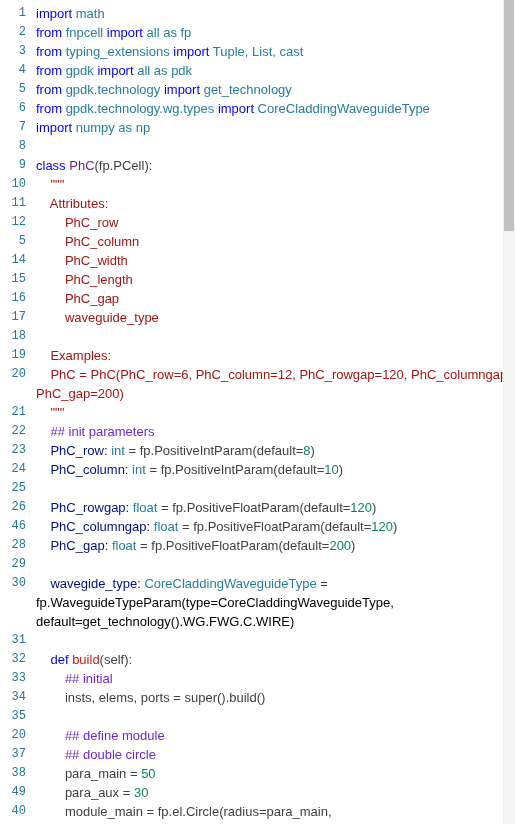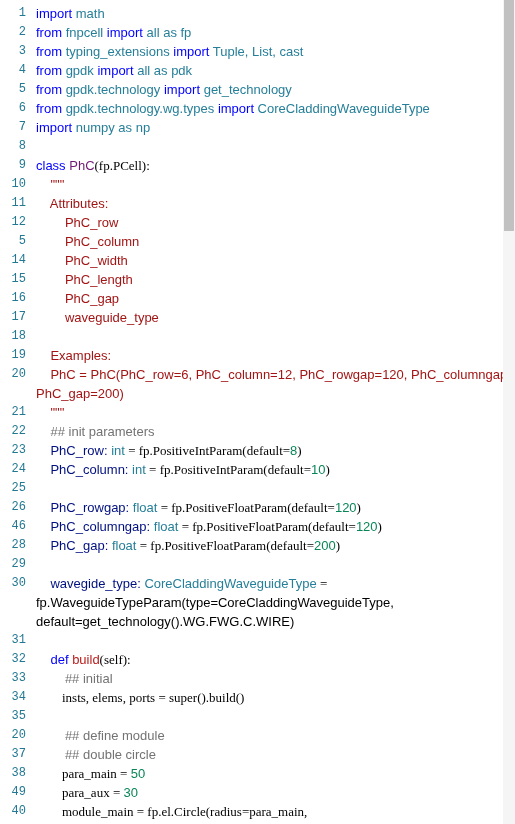--- a/index.html
+++ b/index.html
@@ -56,22 +56,22 @@
     .wrapped {
       padding-left: 0;
     }
     .kw { color: #0000ff; }
     .mod { color: #267f99; }
     .func { color: #b91c1c; }
     .cls { color: #701a75; }
     .str { color: #a31515; }
     .num { color: #098658; }
     .var { color: #001080; }
-    .op { color: #000000; font-family: Liberation Serif, serif; }
-    .comment { color: #737373; }
+    .op { color: #404040; }
+    .comment { color: #6d28d9; }
     .type { color: #267f99; }
     .scrollbar {
       position: absolute;
       right: 0;
       top: 0;
       width: 12px;
       height: 100%;
       background: #f5f5f5;
     }
     .scrollbar-thumb {

